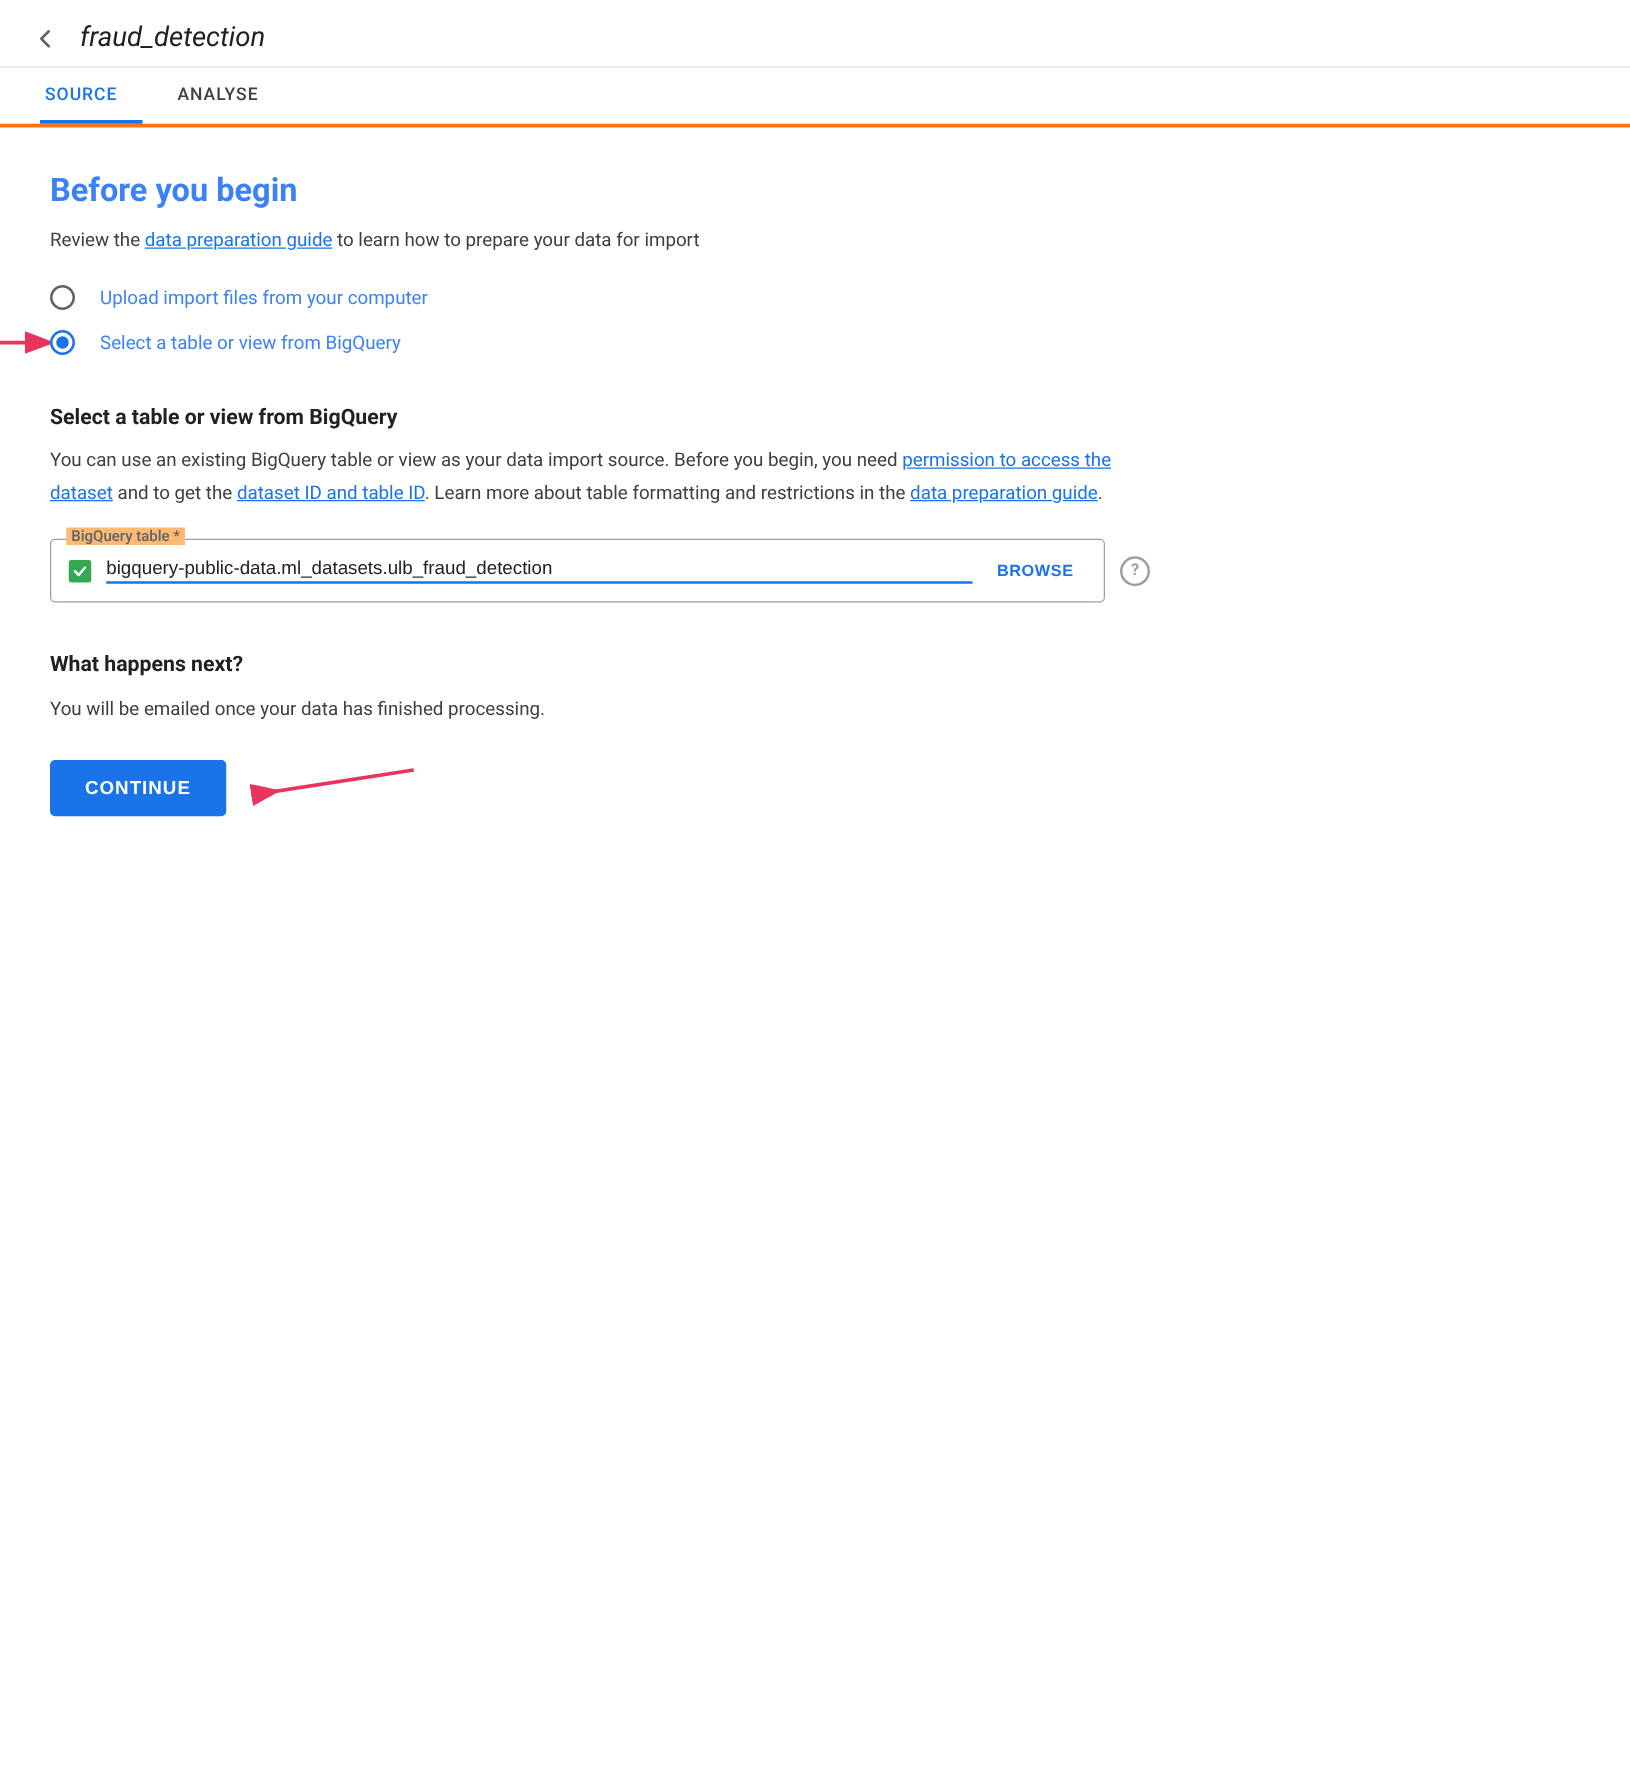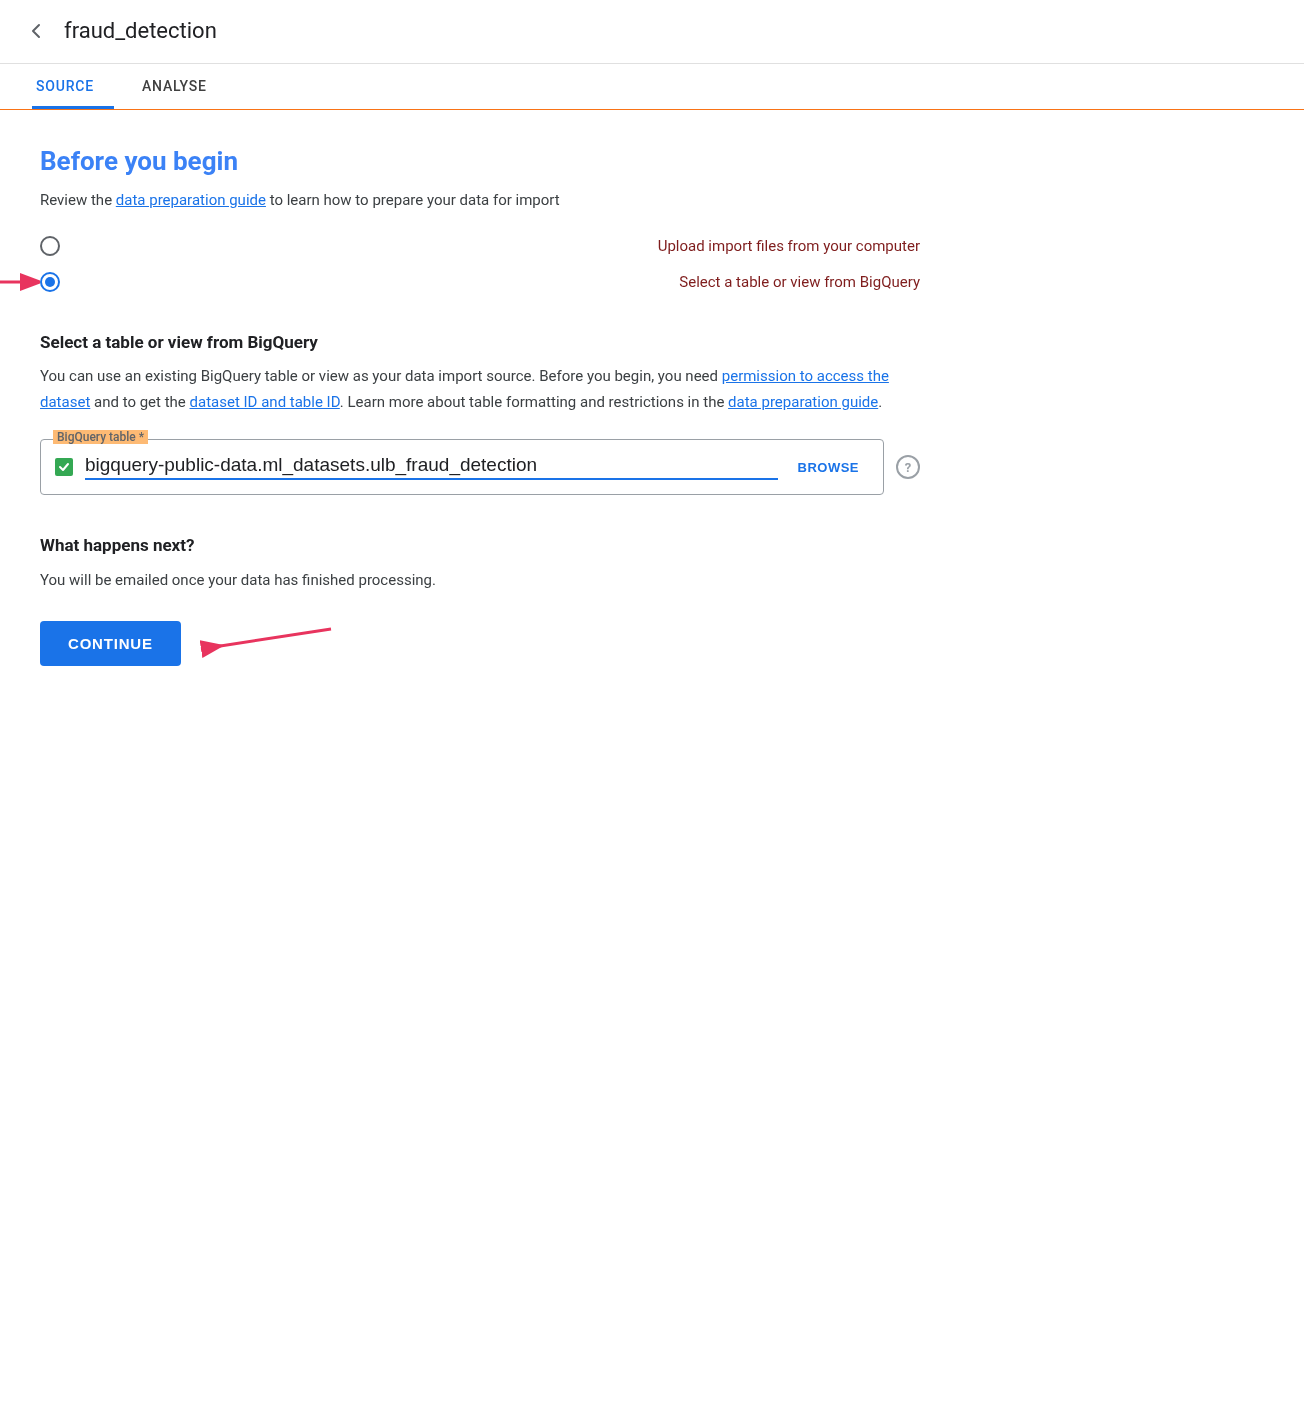--- a/index.html
+++ b/index.html
@@ -8,22 +8,23 @@
       background: #fff;
       color: #202124;
       width: 1304px;
       min-height: 1424px;
     }
 
     
     .header {
       display: flex;
       align-items: center;
-      padding: 18px 32px 20px 24px;
+      padding: 18px 32px 10px 24px;
       border-bottom: 1px solid #e0e0e0;
+      font-style: italic;
     }
     .back-btn {
       background: none;
       border: none;
       cursor: pointer;
       margin-right: 16px;
       display: flex;
       align-items: center;
       color: #5f6368;
     }
@@ -34,21 +35,21 @@
       font-size: 22px;
       font-weight: 400;
       color: #202124;
       letter-spacing: 0;
     }
 
     
     .tabs {
       display: flex;
       padding: 0 32px;
-      border-bottom: 1px solid #f97316;
+      border-bottom: 3px solid #f97316;
       margin-bottom: 0;
     }
     .tab {
       padding: 14px 20px 12px 4px;
       font-size: 14px;
       font-weight: 500;
       cursor: pointer;
       letter-spacing: 0.8px;
       text-transform: uppercase;
       color: #404040;
@@ -94,25 +95,24 @@
     }
     .radio-group {
       display: flex;
       flex-direction: column;
       gap: 16px;
       margin-bottom: 40px;
     }
     .radio-item {
       display: flex;
       align-items: center;
-      gap: 8px;
-      font-size: 15px;
-      color: #7f1d1d;
-      cursor: pointer;
-      justify-content: space-between;
+      gap: 20px;
+      font-size: 15px;
+      color: #3b82f6;
+      cursor: pointer;
     }
     .radio-circle {
       width: 20px;
       height: 20px;
       border-radius: 50%;
       border: 2px solid #5f6368;
       background: #fff;
       flex-shrink: 0;
       display: flex;
       align-items: center;
@@ -181,21 +181,21 @@
       justify-content: center;
       flex-shrink: 0;
     }
     .checkbox-green svg {
       width: 12px;
       height: 12px;
     }
     .field-input {
       border: none;
       outline: none;
-      font-size: 19px;
+      font-size: 15px;
       color: #202124;
       flex: 1;
       background: transparent;
       border-bottom: 2px solid #1a73e8;
       padding-bottom: 2px;
     }
     .browse-btn {
       background: none;
       border: none;
       color: #1a73e8;

